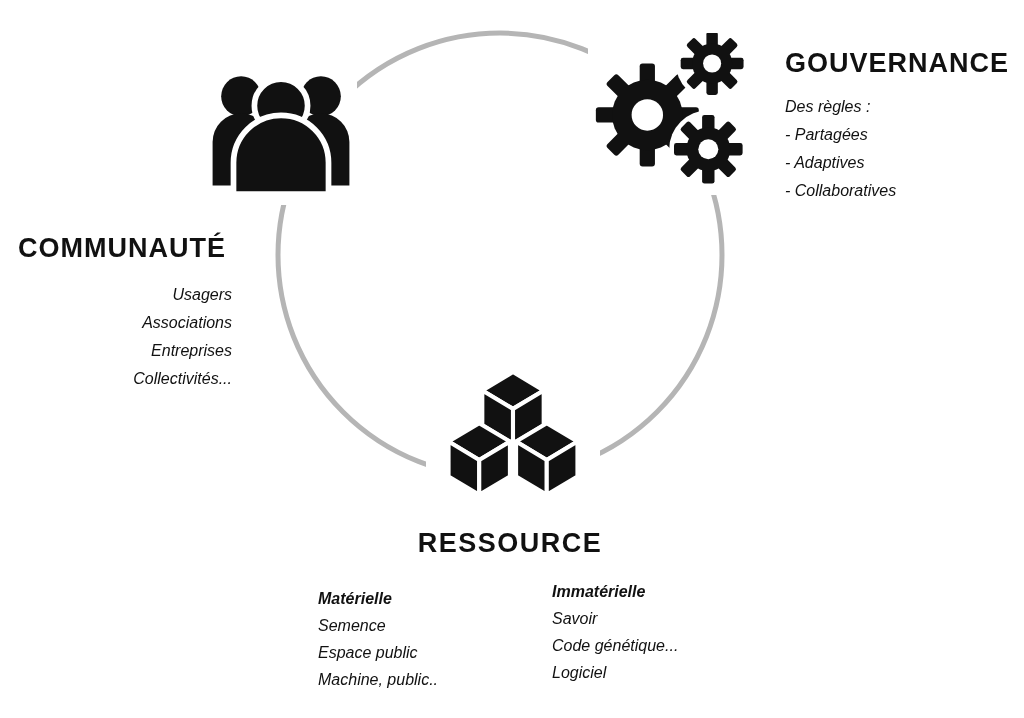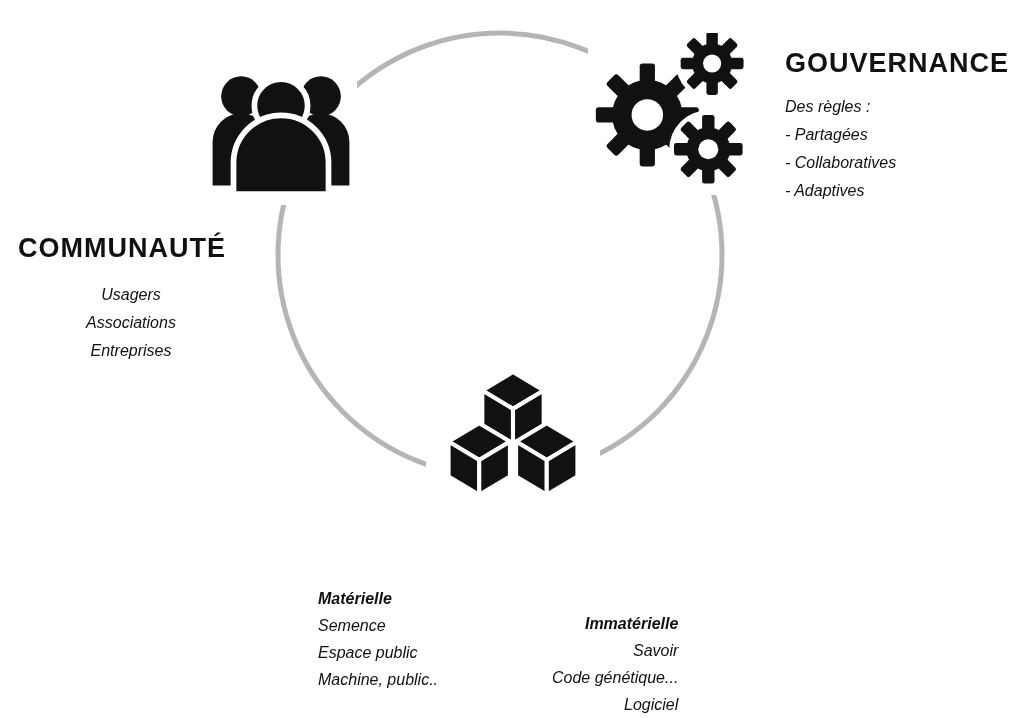--- a/index.html
+++ b/index.html
@@ -23,21 +23,21 @@
     white-space:nowrap;
   }
   .node-list{
     position:absolute;
     font-size:16px;
     font-style:italic;
     line-height:28px;
     color:#111111;
   }
   .node-list .line{white-space:nowrap;}
-  .right-align{text-align:center;}
+  .right-align{text-align:right;}
   .center-align{text-align:center;}
   .col-heading{font-weight:700;font-style:italic;}
 </style>
 </head>
 <body>
 
 <div class="canvas">
 
   <svg class="circle-layer" viewBox="0 0 1024 718">
     <circle cx="500" cy="255" r="222" fill="none" stroke="#b5b5b5" stroke-width="5"></circle>
@@ -125,38 +125,40 @@
         <polygon points="148,70 118,88 118,122 148,104"></polygon>
       </g>
     </svg>
   </div>
 
   <div class="node-label" style="left:18px;top:233px;">COMMUNAUTÉ</div>
   <div class="node-list right-align" style="left:30px;top:281px;width:202px;">
     <div class="line">Usagers</div>
     <div class="line">Associations</div>
     <div class="line">Entreprises</div>
+    <div class="line">Collectivités...</div>
   </div>
 
   <div class="node-label" style="left:785px;top:48px;text-align:center;">GOUVERNANCE</div>
   <div class="node-list" style="left:785px;top:93px;">
     <div class="line">Des règles :</div>
     <div class="line">- Partagées</div>
+    <div class="line">- Adaptives</div>
     <div class="line">- Collaboratives</div>
-    <div class="line">- Adaptives</div>
   </div>
 
+  <div class="node-label center-align" style="left:400px;top:528px;width:220px;letter-spacing:1.5px;">RESSOURCE</div>
 
   <div class="node-list" style="left:318px;top:585px;line-height:27px;">
     <div class="line col-heading">Matérielle</div>
     <div class="line">Semence</div>
     <div class="line">Espace public</div>
     <div class="line">Machine, public..</div>
   </div>
 
-  <div class="node-list" style="left:552px;top:610px;line-height:27px;text-align:right;">
+  <div class="node-list" style="left:552px;top:578px;line-height:27px;">
     <div class="line col-heading">Immatérielle</div>
     <div class="line">Savoir</div>
     <div class="line">Code génétique...</div>
     <div class="line">Logiciel</div>
   </div>
 
 </div>
 
 </body></html>

